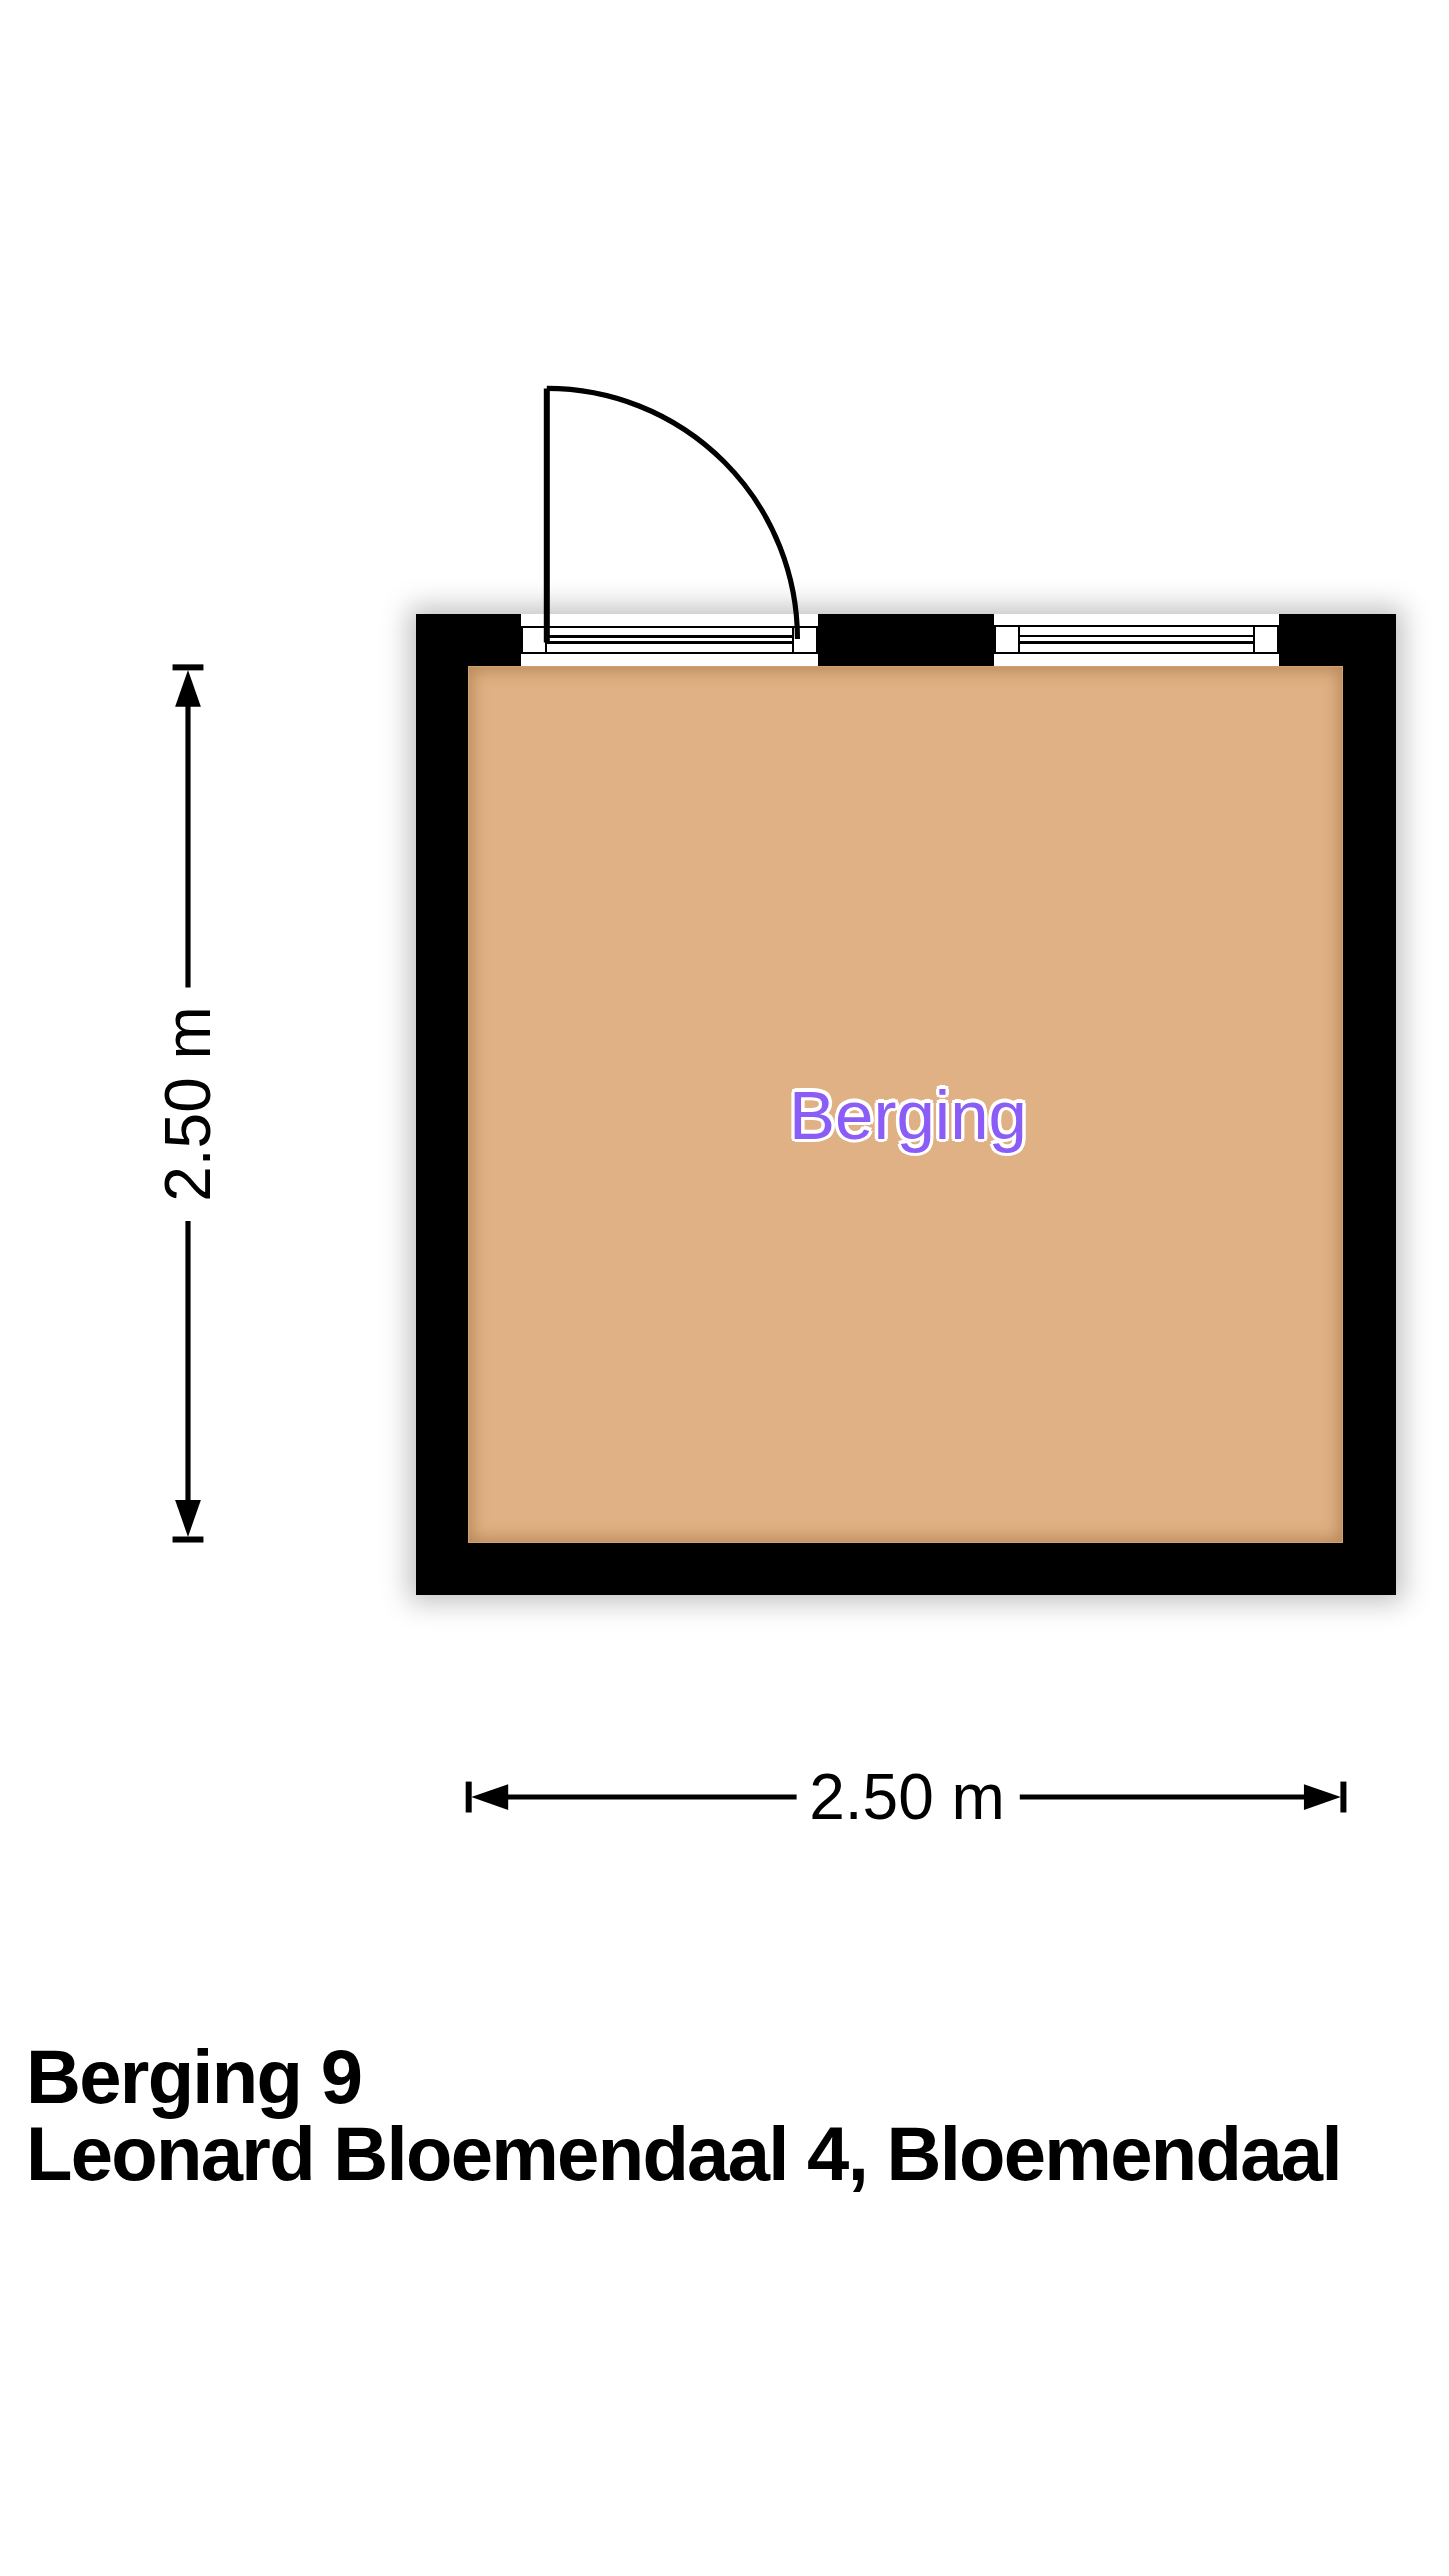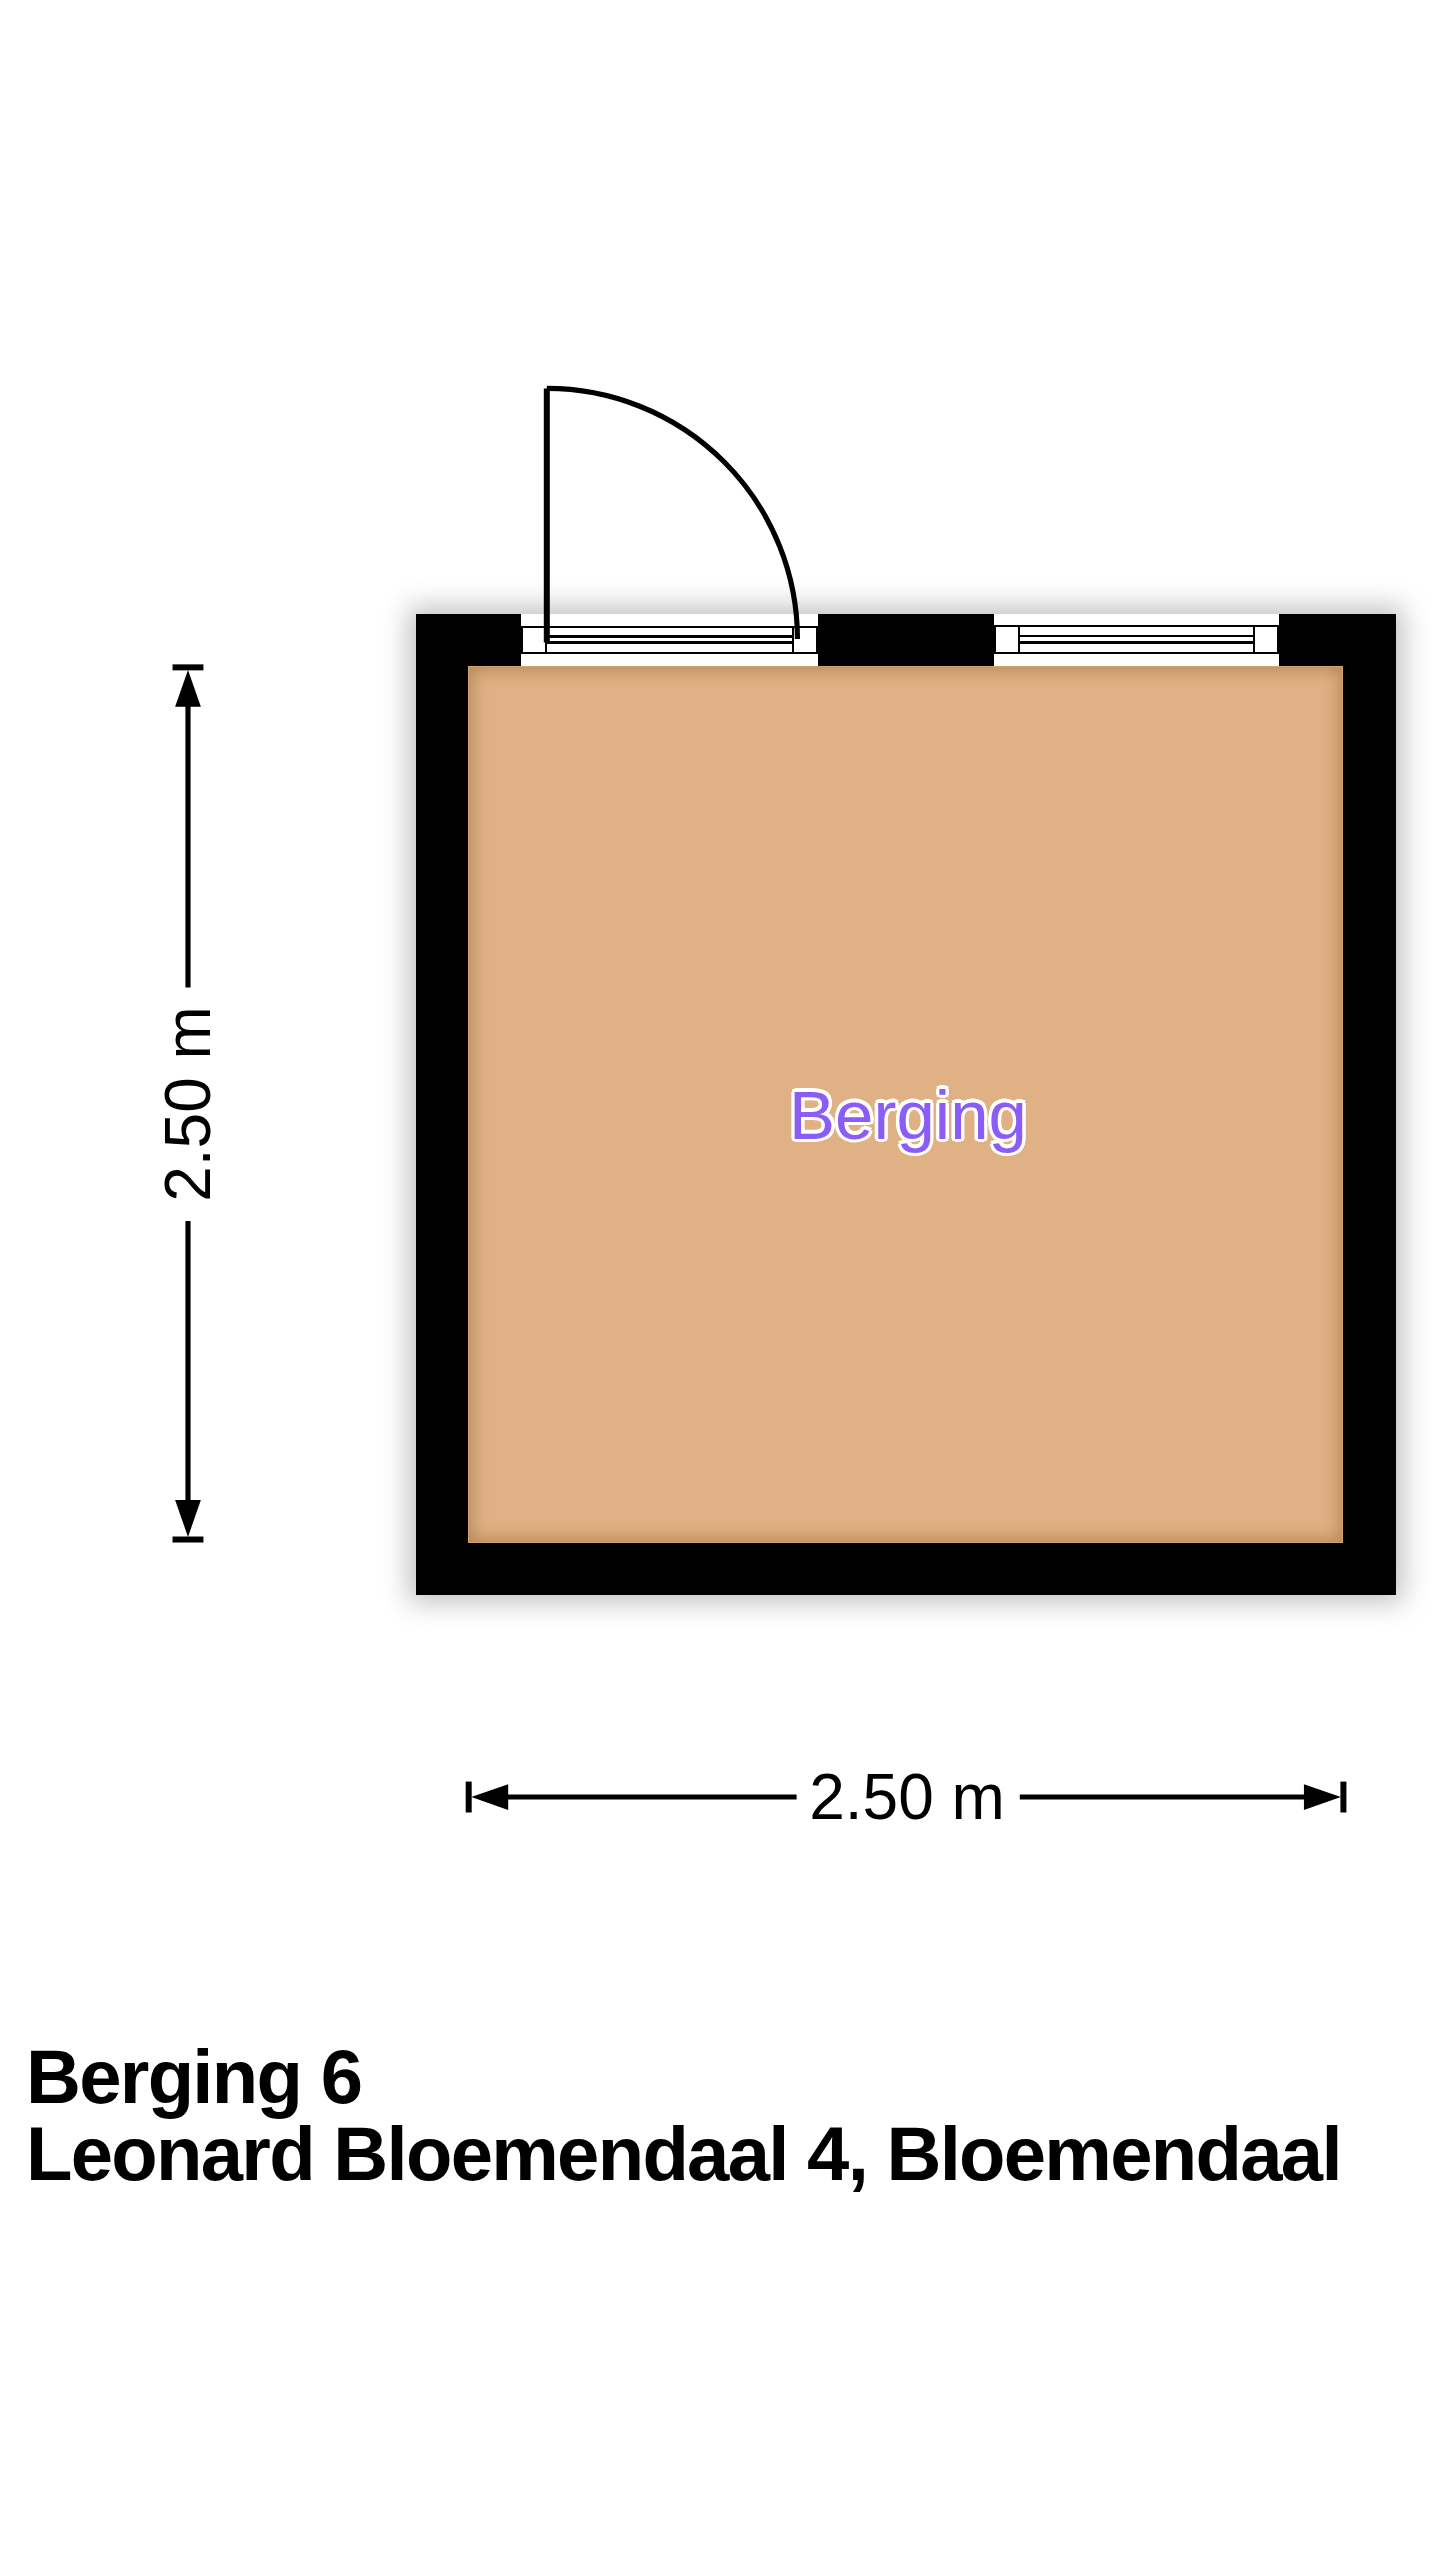--- a/index.html
+++ b/index.html
@@ -116,18 +116,18 @@
       <line x1="1565" y1="2075" x2="1565" y2="2111" stroke-width="7"></line>
     </g>
   </svg>
 
   <div class="room-label">Berging</div>
 
   <div class="dim-label v">2.50 m</div>
   <div class="dim-label h">2.50 m</div>
 
   <div class="footer">
-    <div>Berging 6</div>
+    <div>Berging 9</div>
     <div>Leonard Bloemendaal 4, Bloemendaal</div>
   </div>
 
 </div>
 
 
 </body></html>

